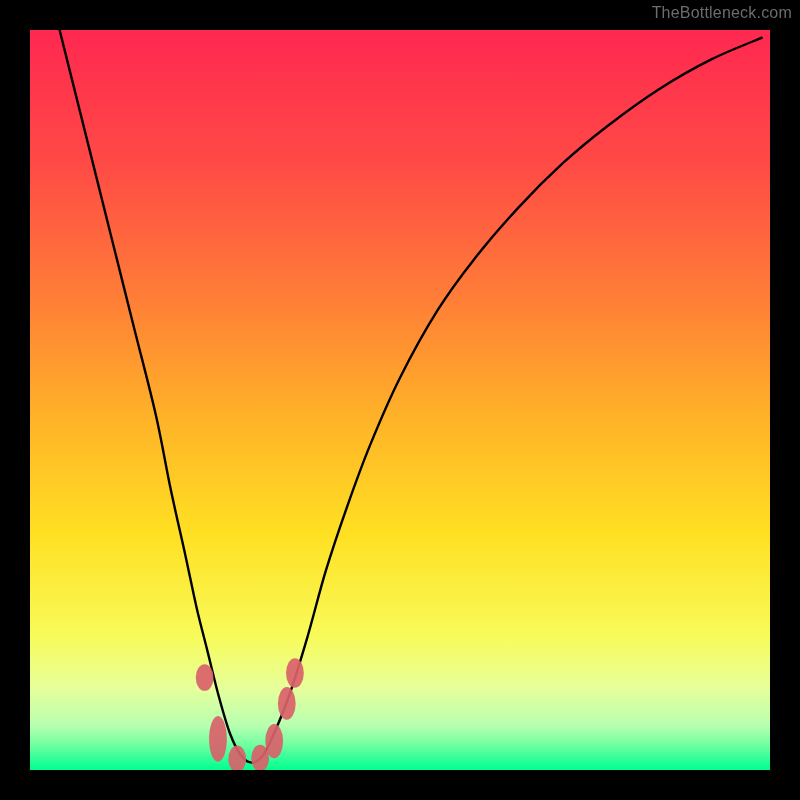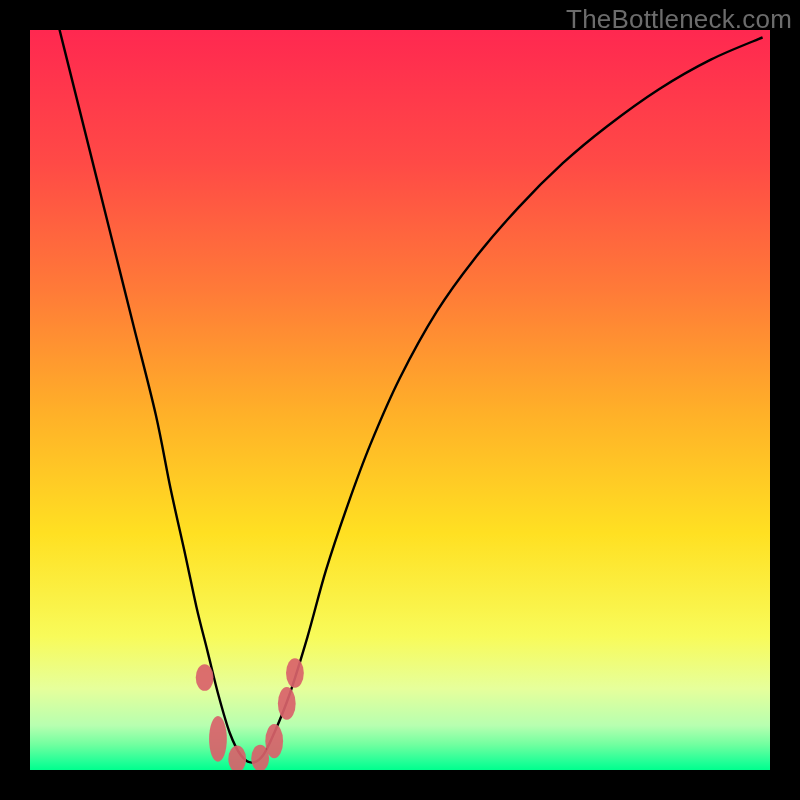--- a/index.html
+++ b/index.html
@@ -33,21 +33,21 @@
     position: absolute;
     left: 0; top: 0;
     width: 740px;
     height: 740px;
   }
   .watermark {
     position: absolute;
     top: 4px;
     right: 8px;
     color: #6c6c6c;
-    font-size: 26px;
+    font-size: 16px;
     font-weight: 400;
     letter-spacing: 0.2px;
     user-select: none;
   }
 </style>
 </head>
 <body>
 
 <div class="stage">
 

